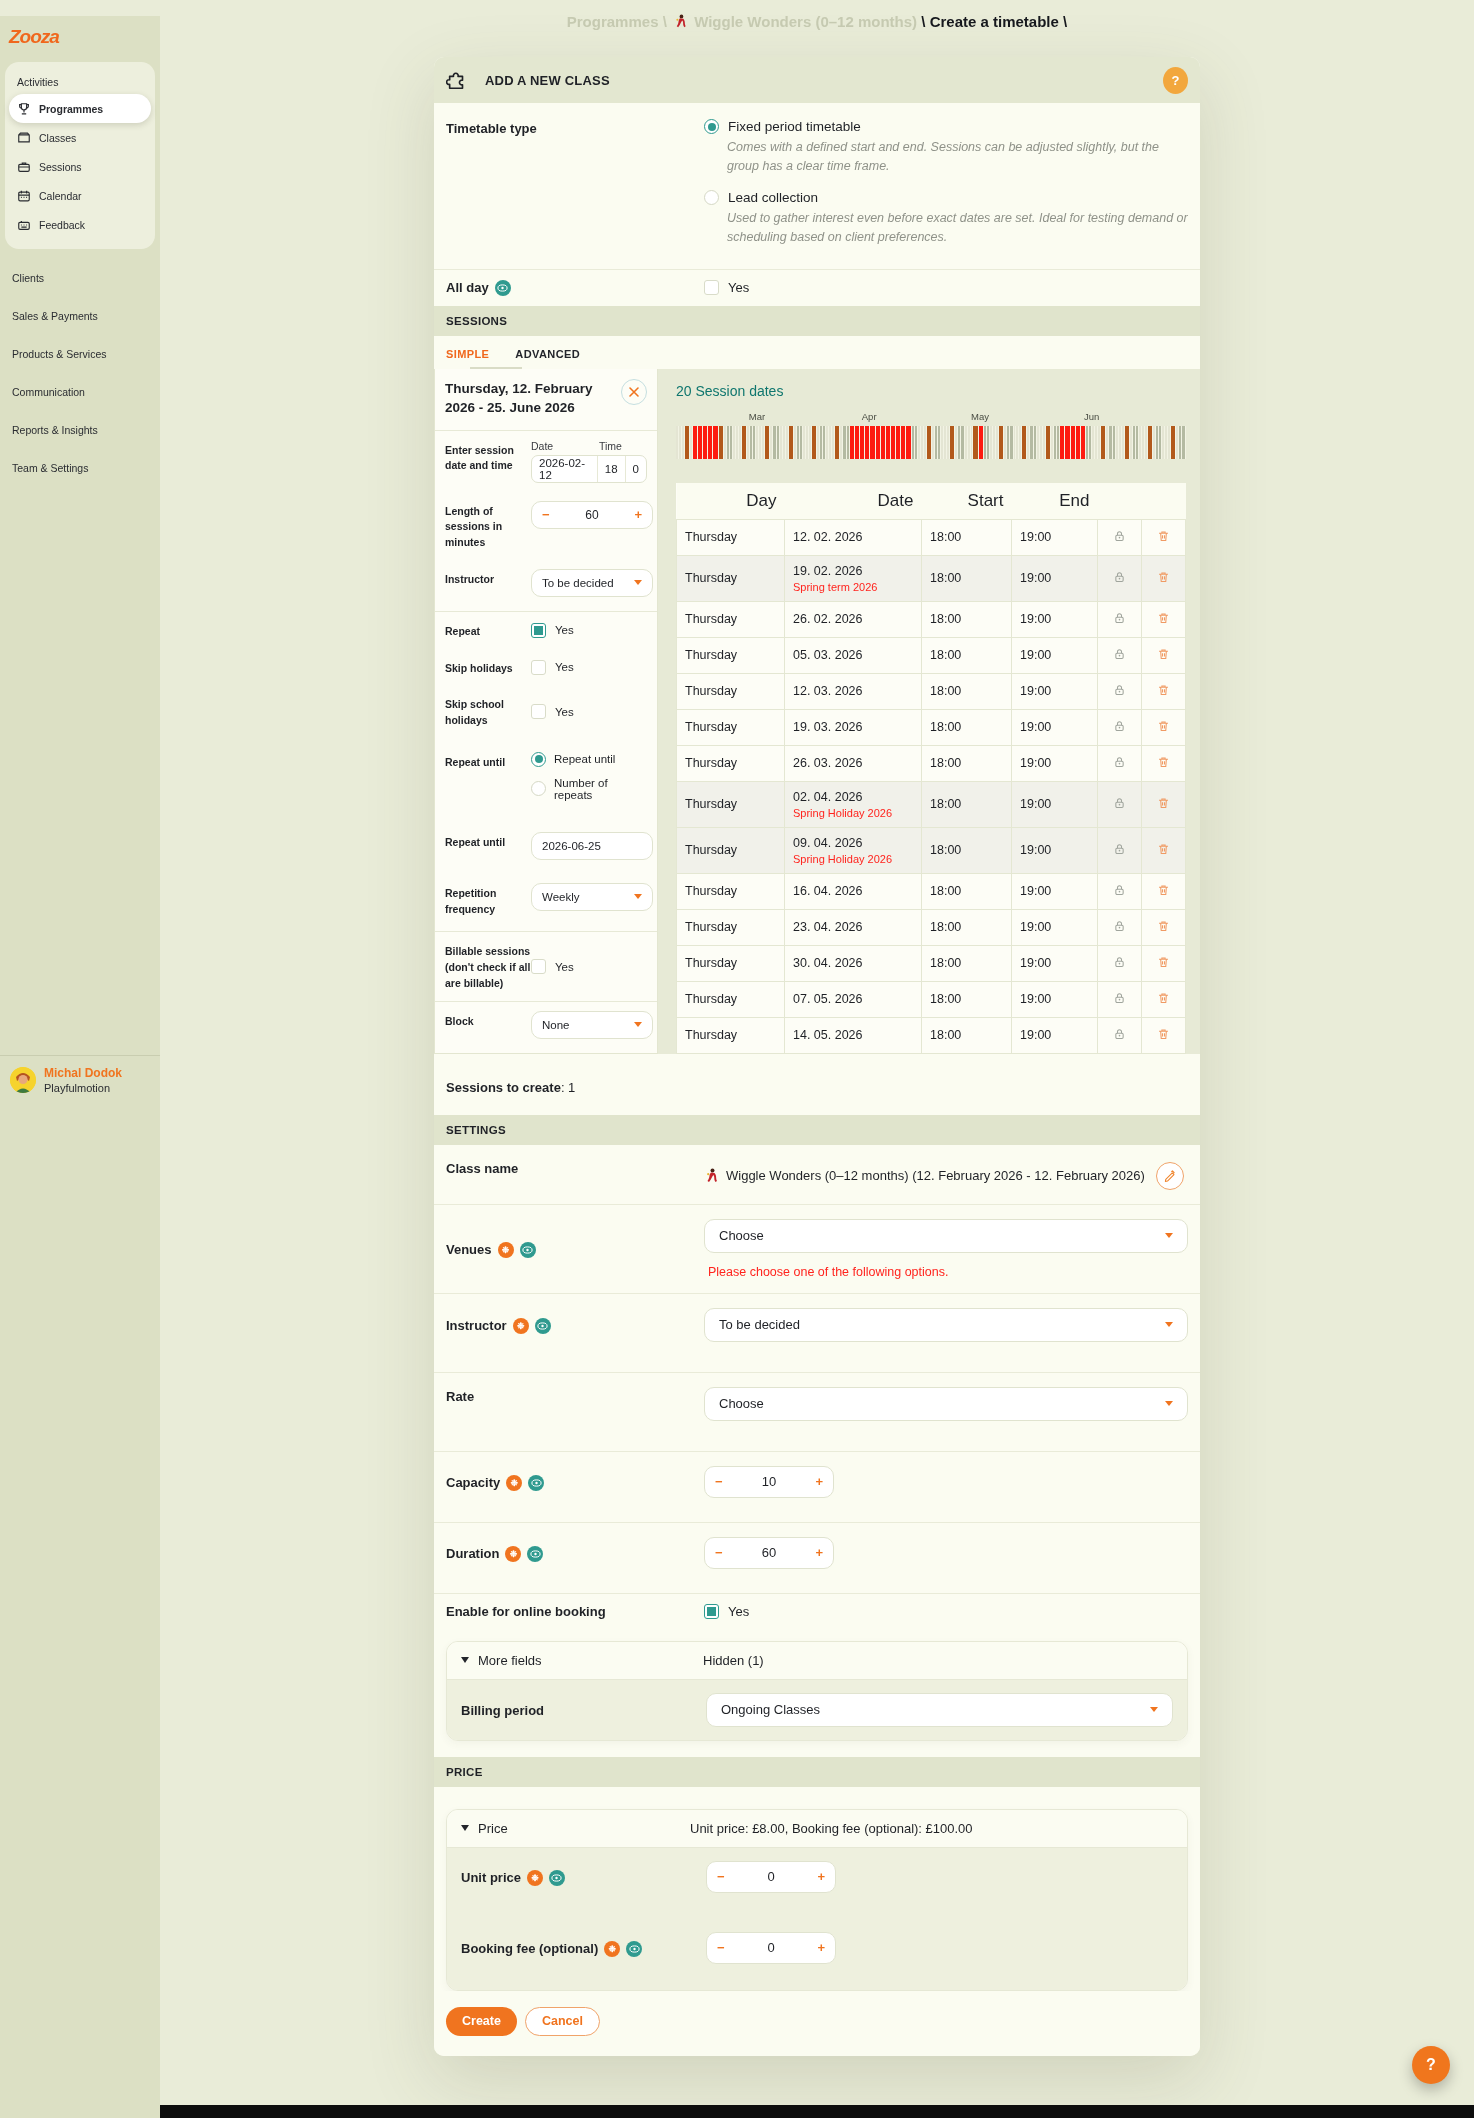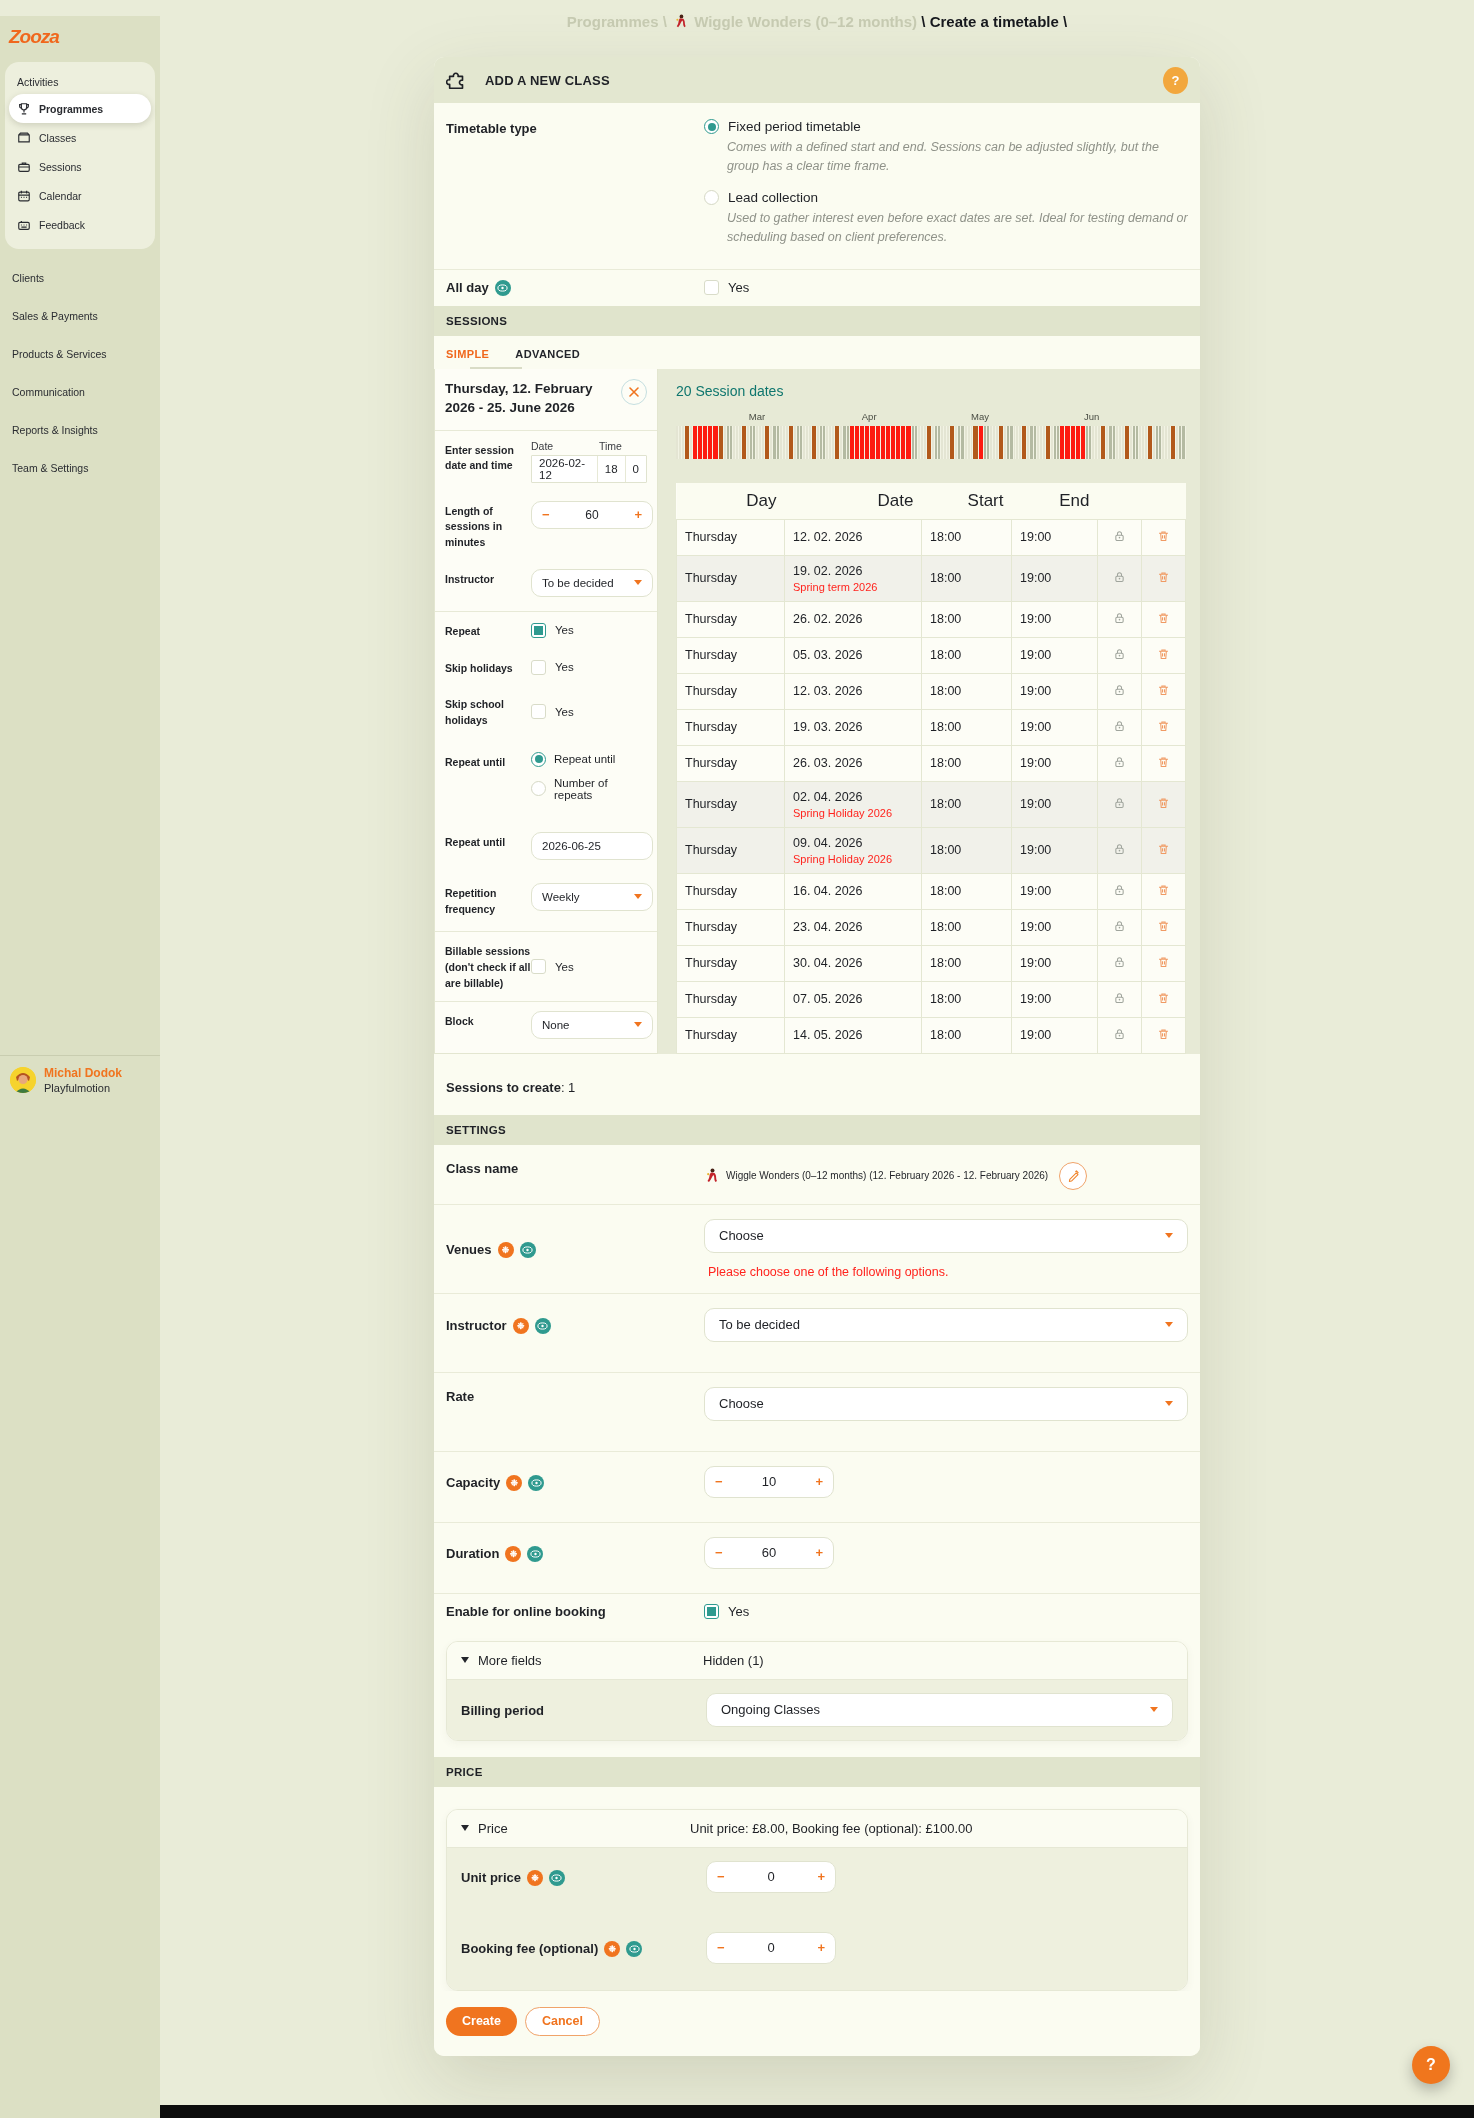--- a/index.html
+++ b/index.html
@@ -66,21 +66,21 @@
   .sessions-body { display:flex; background:#e7ead6; align-items:flex-start; }
   .scard { width:224px; flex:0 0 224px; background:#fdfdf6; border:1px solid #e3e6d0; border-top:none; border-radius:0 0 0 0; }
   .scard-head { padding:10px 10px 12px; border-bottom:1px solid #e7e9d6; display:flex; gap:6px; }
   .scard-title { font-size:13.5px; font-weight:bold; line-height:1.45; flex:1; }
   .close-btn { width:26px; height:26px; border-radius:50%; border:1.5px solid #c5dfe0; background:transparent; display:flex; align-items:center; justify-content:center; flex:0 0 26px; cursor:pointer; }
   .frow { display:flex; padding:9px 10px; }
   .frow.sep { border-top:1px solid #e7e9d6; }
   .flbl { width:86px; flex:0 0 86px; font-size:10.5px; font-weight:bold; line-height:1.5; padding-top:3px; }
   .fctl { flex:1; }
   .mini-cols { display:flex; font-size:10.5px; color:#3a3c41; margin-bottom:3px; }
-  .dt-box { display:flex; border:1px solid #e0e3cf; border-radius:1px; background:#fff; height:28px; overflow:hidden; }
+  .dt-box { display:flex; border:1px solid #e0e3cf; border-radius:7px; background:#fff; height:28px; overflow:hidden; }
   .dt-box .cell { display:flex; align-items:center; padding:0 7px; font-size:11.5px; }
   .dt-box .cell + .cell { border-left:1px solid #e7e9d6; }
   .stepper { display:flex; align-items:center; justify-content:space-between; border:1px solid #e0e3cf; border-radius:10px; background:#fff; height:28px; padding:0 10px; width:122px; font-size:12px; }
   .stepper .pm { color:#f0741f; font-weight:bold; font-size:13px; cursor:pointer; }
   .select { display:flex; align-items:center; justify-content:space-between; border:1px solid #e0e3cf; border-radius:10px; background:#fff; height:28px; padding:0 10px; width:122px; font-size:11.5px; cursor:pointer; }
   .caret { width:0; height:0; border-left:4px solid transparent; border-right:4px solid transparent; border-top:5px solid #f0741f; }
   .tinput { display:flex; align-items:center; border:1px solid #e0e3cf; border-radius:10px; background:#fff; height:28px; padding:0 10px; width:122px; font-size:11.5px; }
   .radio-line { display:flex; align-items:center; gap:8px; font-size:11.5px; margin-bottom:10px; }
 
   .sright { flex:1; padding:14px 14px 0 18px; }
@@ -102,21 +102,21 @@
   td.icon-cell { width:44px; text-align:center; }
   .note { color:#ff241e; font-size:11px; margin-top:3px; }
   .col-day { width:108px; } .col-start { width:90px; } .col-end { width:86px; }
 
   .sess-create { padding:26px 12px 20px; background:#fbfcf1; font-size:13px; }
   .sess-create b { font-weight:bold; }
 
   .settings-row .ctl-col .select, .settings-row .ctl-col .tinput { height:34px; width:auto; font-size:13px; border-radius:10px; padding:0 14px; }
   .settings-row { padding:14px 12px; }
   .err { color:#ff241e; font-size:12.5px; margin-top:12px; padding-left:4px; }
-  .classname-line { display:flex; align-items:center; gap:7px; font-size:10px; padding-top:3px; }
+  .classname-line { display:flex; align-items:center; gap:7px; font-size:13px; padding-top:3px; }
   .edit-btn { width:28px; height:28px; border-radius:50%; border:1.5px solid #f0a36a; background:#fff; display:flex; align-items:center; justify-content:center; cursor:pointer; margin-left:4px; }
   .stepper.big { height:32px; width:130px; font-size:13px; }
 
   .inset-card { margin:10px 12px 16px; background:#fbfcf2; border:1px solid #e6e8d5; border-radius:12px; box-shadow:0 3px 8px rgba(80,80,50,.05); overflow:hidden; }
   .inset-head { display:flex; align-items:center; padding:11px 14px; background:#fbfcf2; font-size:13px; }
   .inset-head .tri { width:0; height:0; border-left:4.5px solid transparent; border-right:4.5px solid transparent; border-top:6px solid #23252b; margin-right:9px; }
   .inset-head .ih-label { width:225px; }
   .inset-body { background:#eef0de; border-top:1px solid #e6e8d5; }
   .inset-row { display:flex; padding:13px 14px; }
   .inset-row .lbl-col { width:245px; flex:0 0 245px; }

